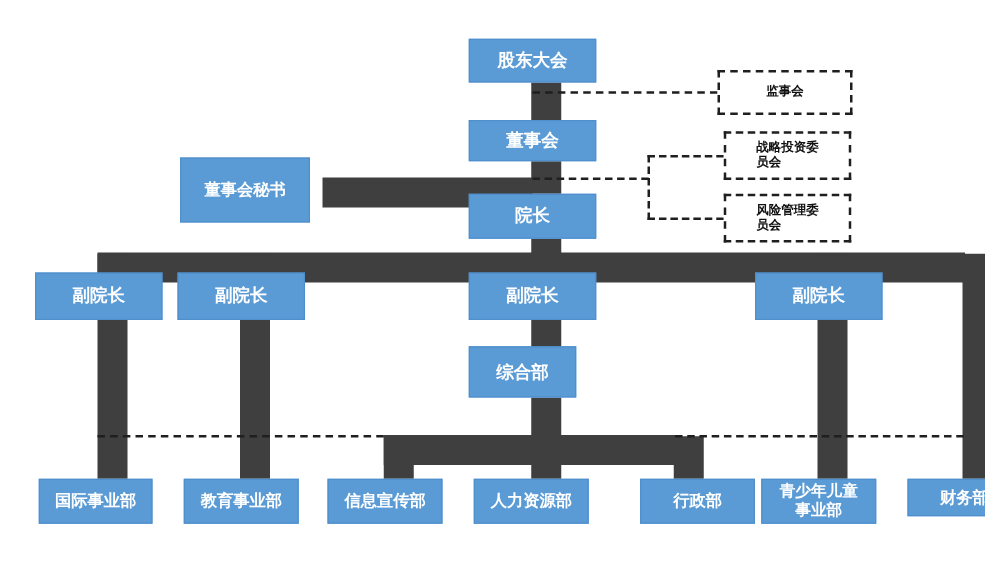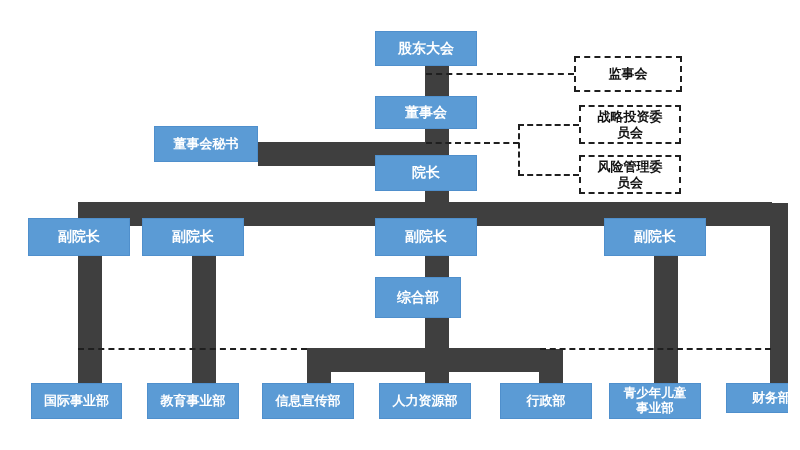--- a/index.html
+++ b/index.html
@@ -34,26 +34,25 @@
     border: 1px solid #4f8fcc;
   }
   .node.sm { font-size: 13px; }
   .node.xs { font-size: 12.5px; line-height: 1.2; }
   .dashed-node {
     position: absolute;
     background: #ffffff;
     border: 2px dashed var(--dashed-border);
     color: var(--dashed-text);
     font-weight: bold;
-    font-size: 13px;
+    font-size: 10px;
     line-height: 1.2;
     display: flex;
     align-items: center;
     justify-content: center;
-    text-align: center;
     white-space: pre-line;
   }
   .hline { position: absolute; height: 2px; background: var(--connector); }
   .vline { position: absolute; width: 2px; background: var(--connector); }
   .hdash { position: absolute; height: 0; border-top: 2px dashed var(--dashed-border); }
   .vdash { position: absolute; width: 0; border-left: 2px dashed var(--dashed-border); }
 </style>
 </head>
 <body>
 
@@ -81,32 +80,32 @@
   <div class="hdash" style="left:402px; top:49px;  width:148px;"></div>
   <div class="hdash" style="left:402px; top:118px; width:93px;"></div>
   <div class="vdash" style="left:494px; top:100px; height:52px;"></div>
   <div class="hdash" style="left:494px; top:100px; width:61px;"></div>
   <div class="hdash" style="left:494px; top:150px; width:61px;"></div>
   <div class="hdash" style="left:54px;  top:324px; width:229px;"></div>
   <div class="hdash" style="left:516px; top:324px; width:231px;"></div>
 
   <div class="node" style="left:351px; top:7px;   width:102px; height:35px;">股东大会</div>
   <div class="node" style="left:351px; top:72px;  width:102px; height:33px;">董事会</div>
-  <div class="node sm" style="left:130px; top:102px; width:104px; height:36px;text-align:right;">董事会秘书</div>
+  <div class="node sm" style="left:120px; top:102px; width:104px; height:52px;text-align:right;">董事会秘书</div>
   <div class="node" style="left:351px; top:131px; width:102px; height:36px;">院长</div>
   <div class="node" style="left:4px;   top:194px; width:102px; height:38px;">副院长</div>
   <div class="node" style="left:118px; top:194px; width:102px; height:38px;">副院长</div>
   <div class="node" style="left:351px; top:194px; width:102px; height:38px;">副院长</div>
   <div class="node" style="left:580px; top:194px; width:102px; height:38px;">副院长</div>
   <div class="node" style="left:351px; top:253px; width:86px; height:41px;">综合部</div>
   <div class="node sm" style="left:7px;   top:359px; width:91px; height:36px;">国际事业部</div>
   <div class="node sm" style="left:123px; top:359px; width:92px; height:36px;">教育事业部</div>
   <div class="node sm" style="left:238px; top:359px; width:92px; height:36px;">信息宣传部</div>
   <div class="node sm" style="left:355px; top:359px; width:92px; height:36px;">人力资源部</div>
-  <div class="node sm" style="left:476px; top:359px; width:92px; height:36px;">行政部</div>
+  <div class="node sm" style="left:488px; top:359px; width:92px; height:36px;">行政部</div>
   <div class="node xs" style="left:585px; top:359px; width:92px; height:36px;">青少年儿童
 事业部</div>
   <div class="node sm" style="left:702px; top:359px; width:91px; height:30px;">财务部</div>
 
   <div class="dashed-node" style="left:550px; top:32px;  width:108px; height:36px;">监事会</div>
   <div class="dashed-node" style="left:555px; top:81px;  width:102px; height:39px;">战略投资委
 员会</div>
   <div class="dashed-node" style="left:555px; top:131px; width:102px; height:39px;">风险管理委
 员会</div>
 

